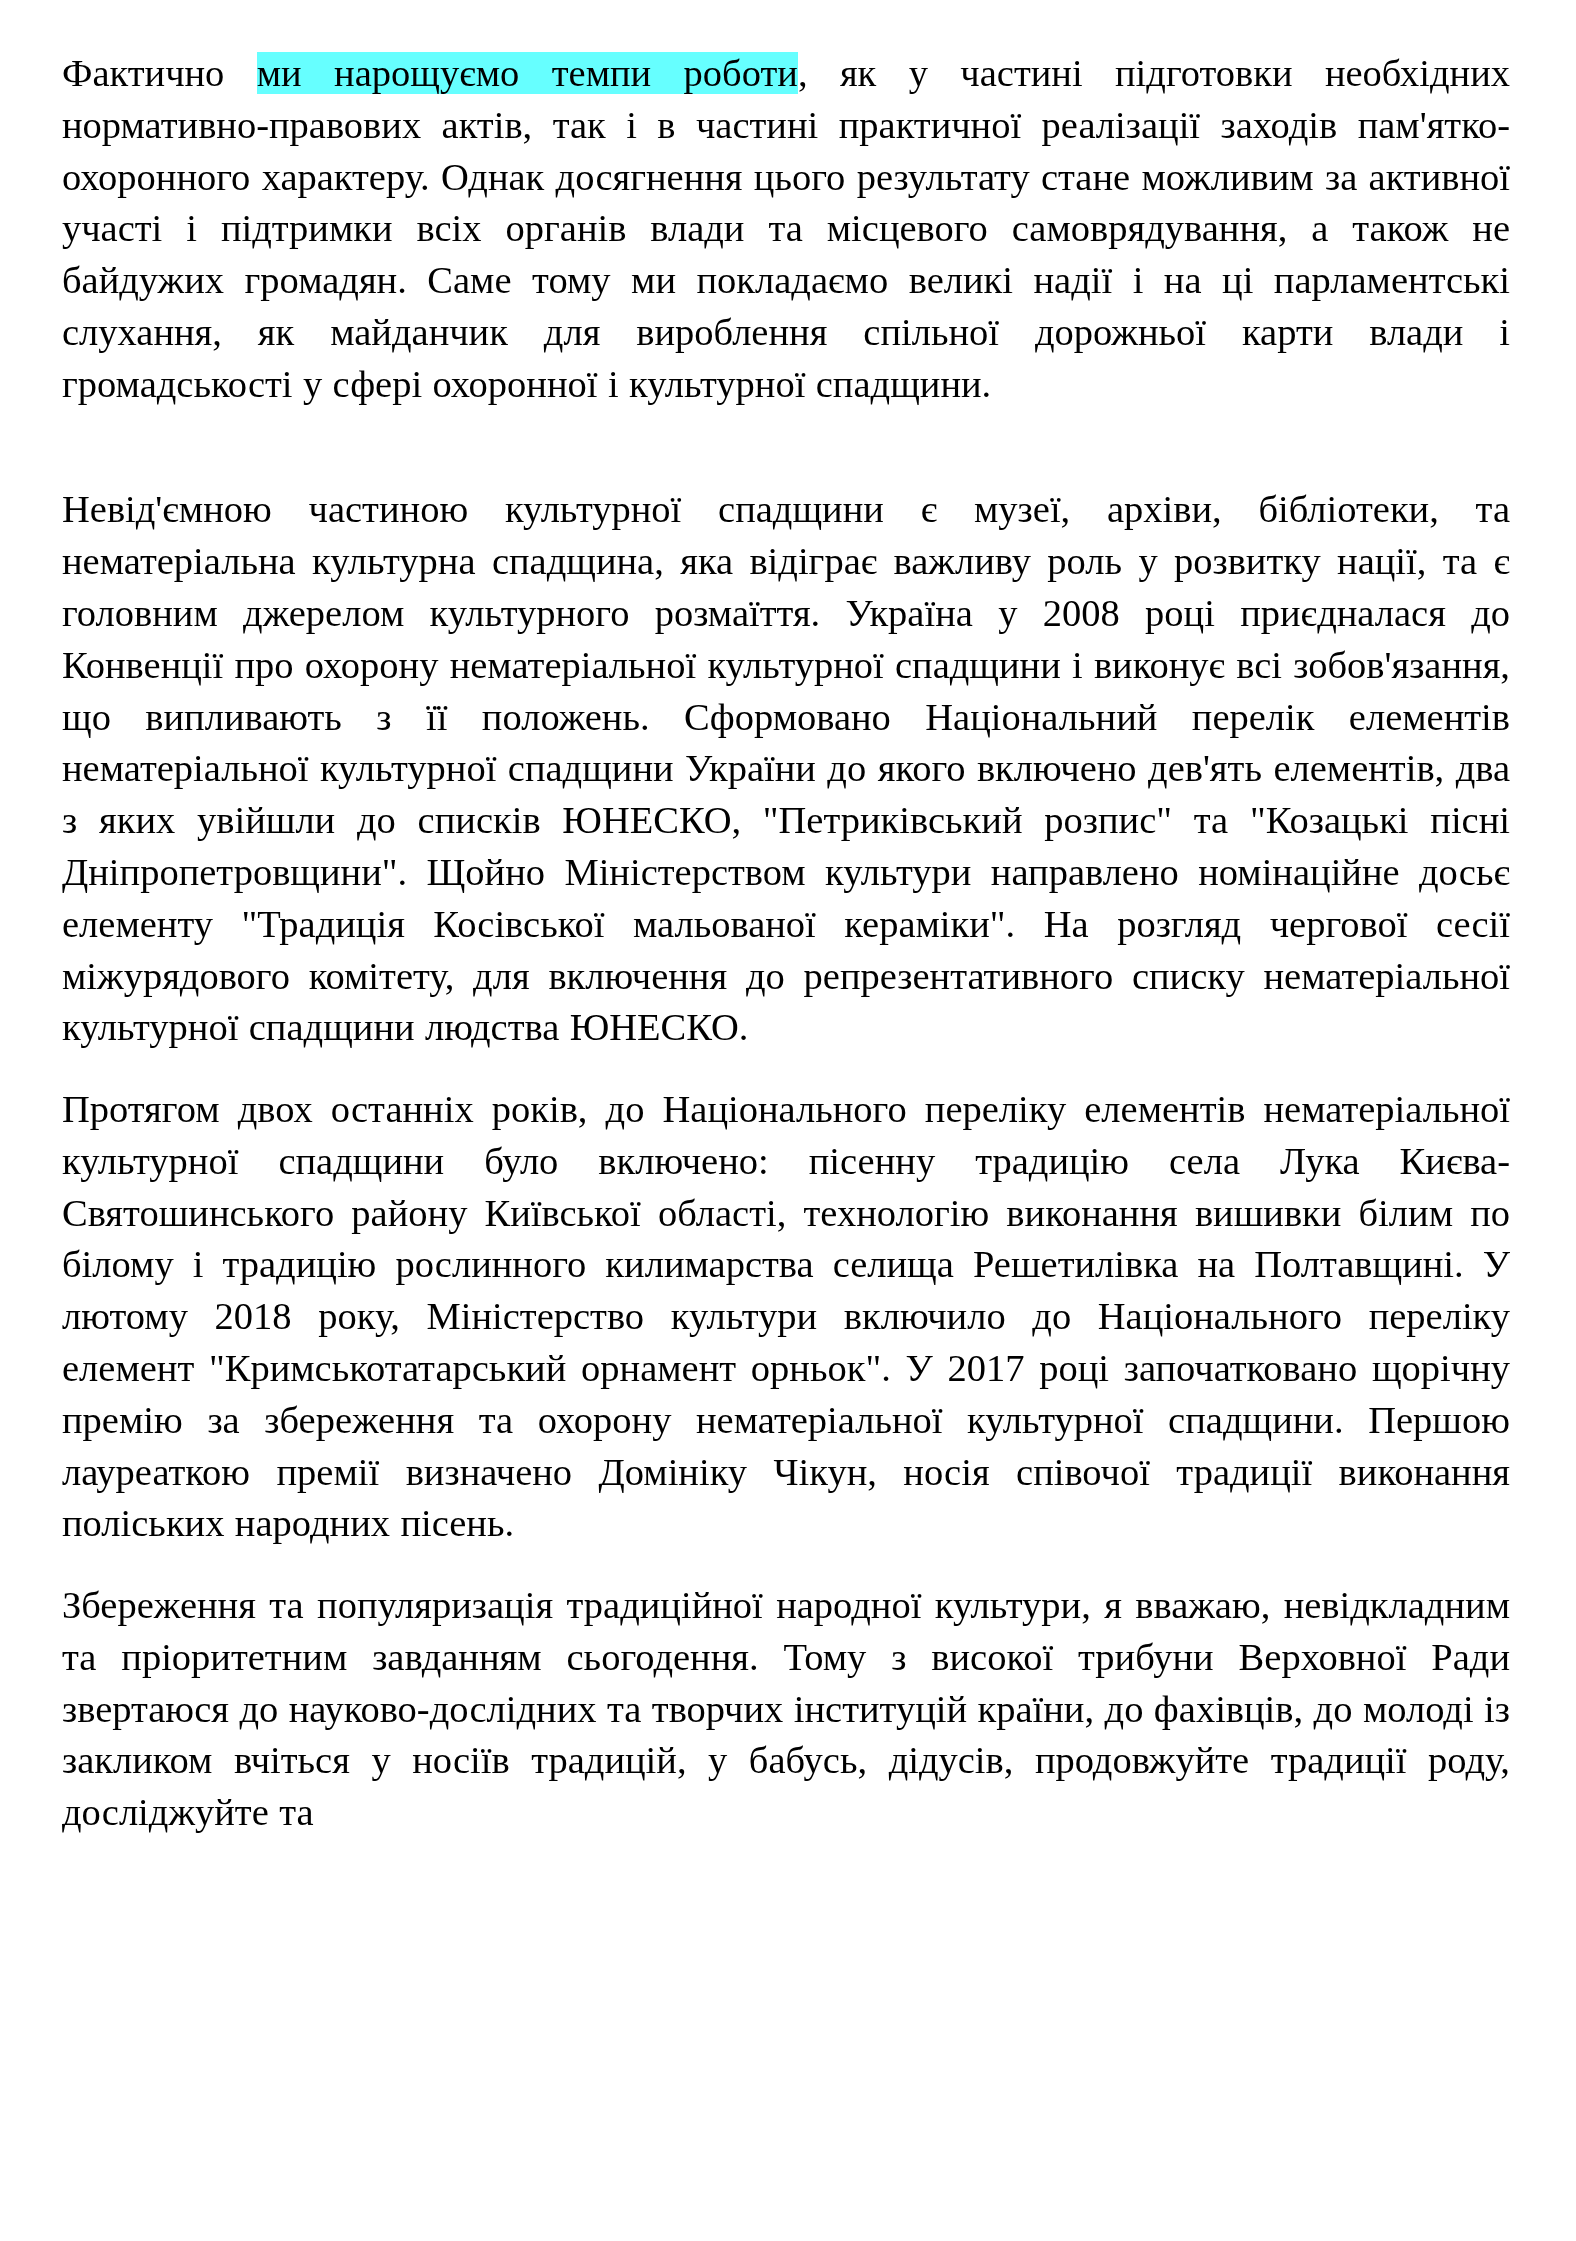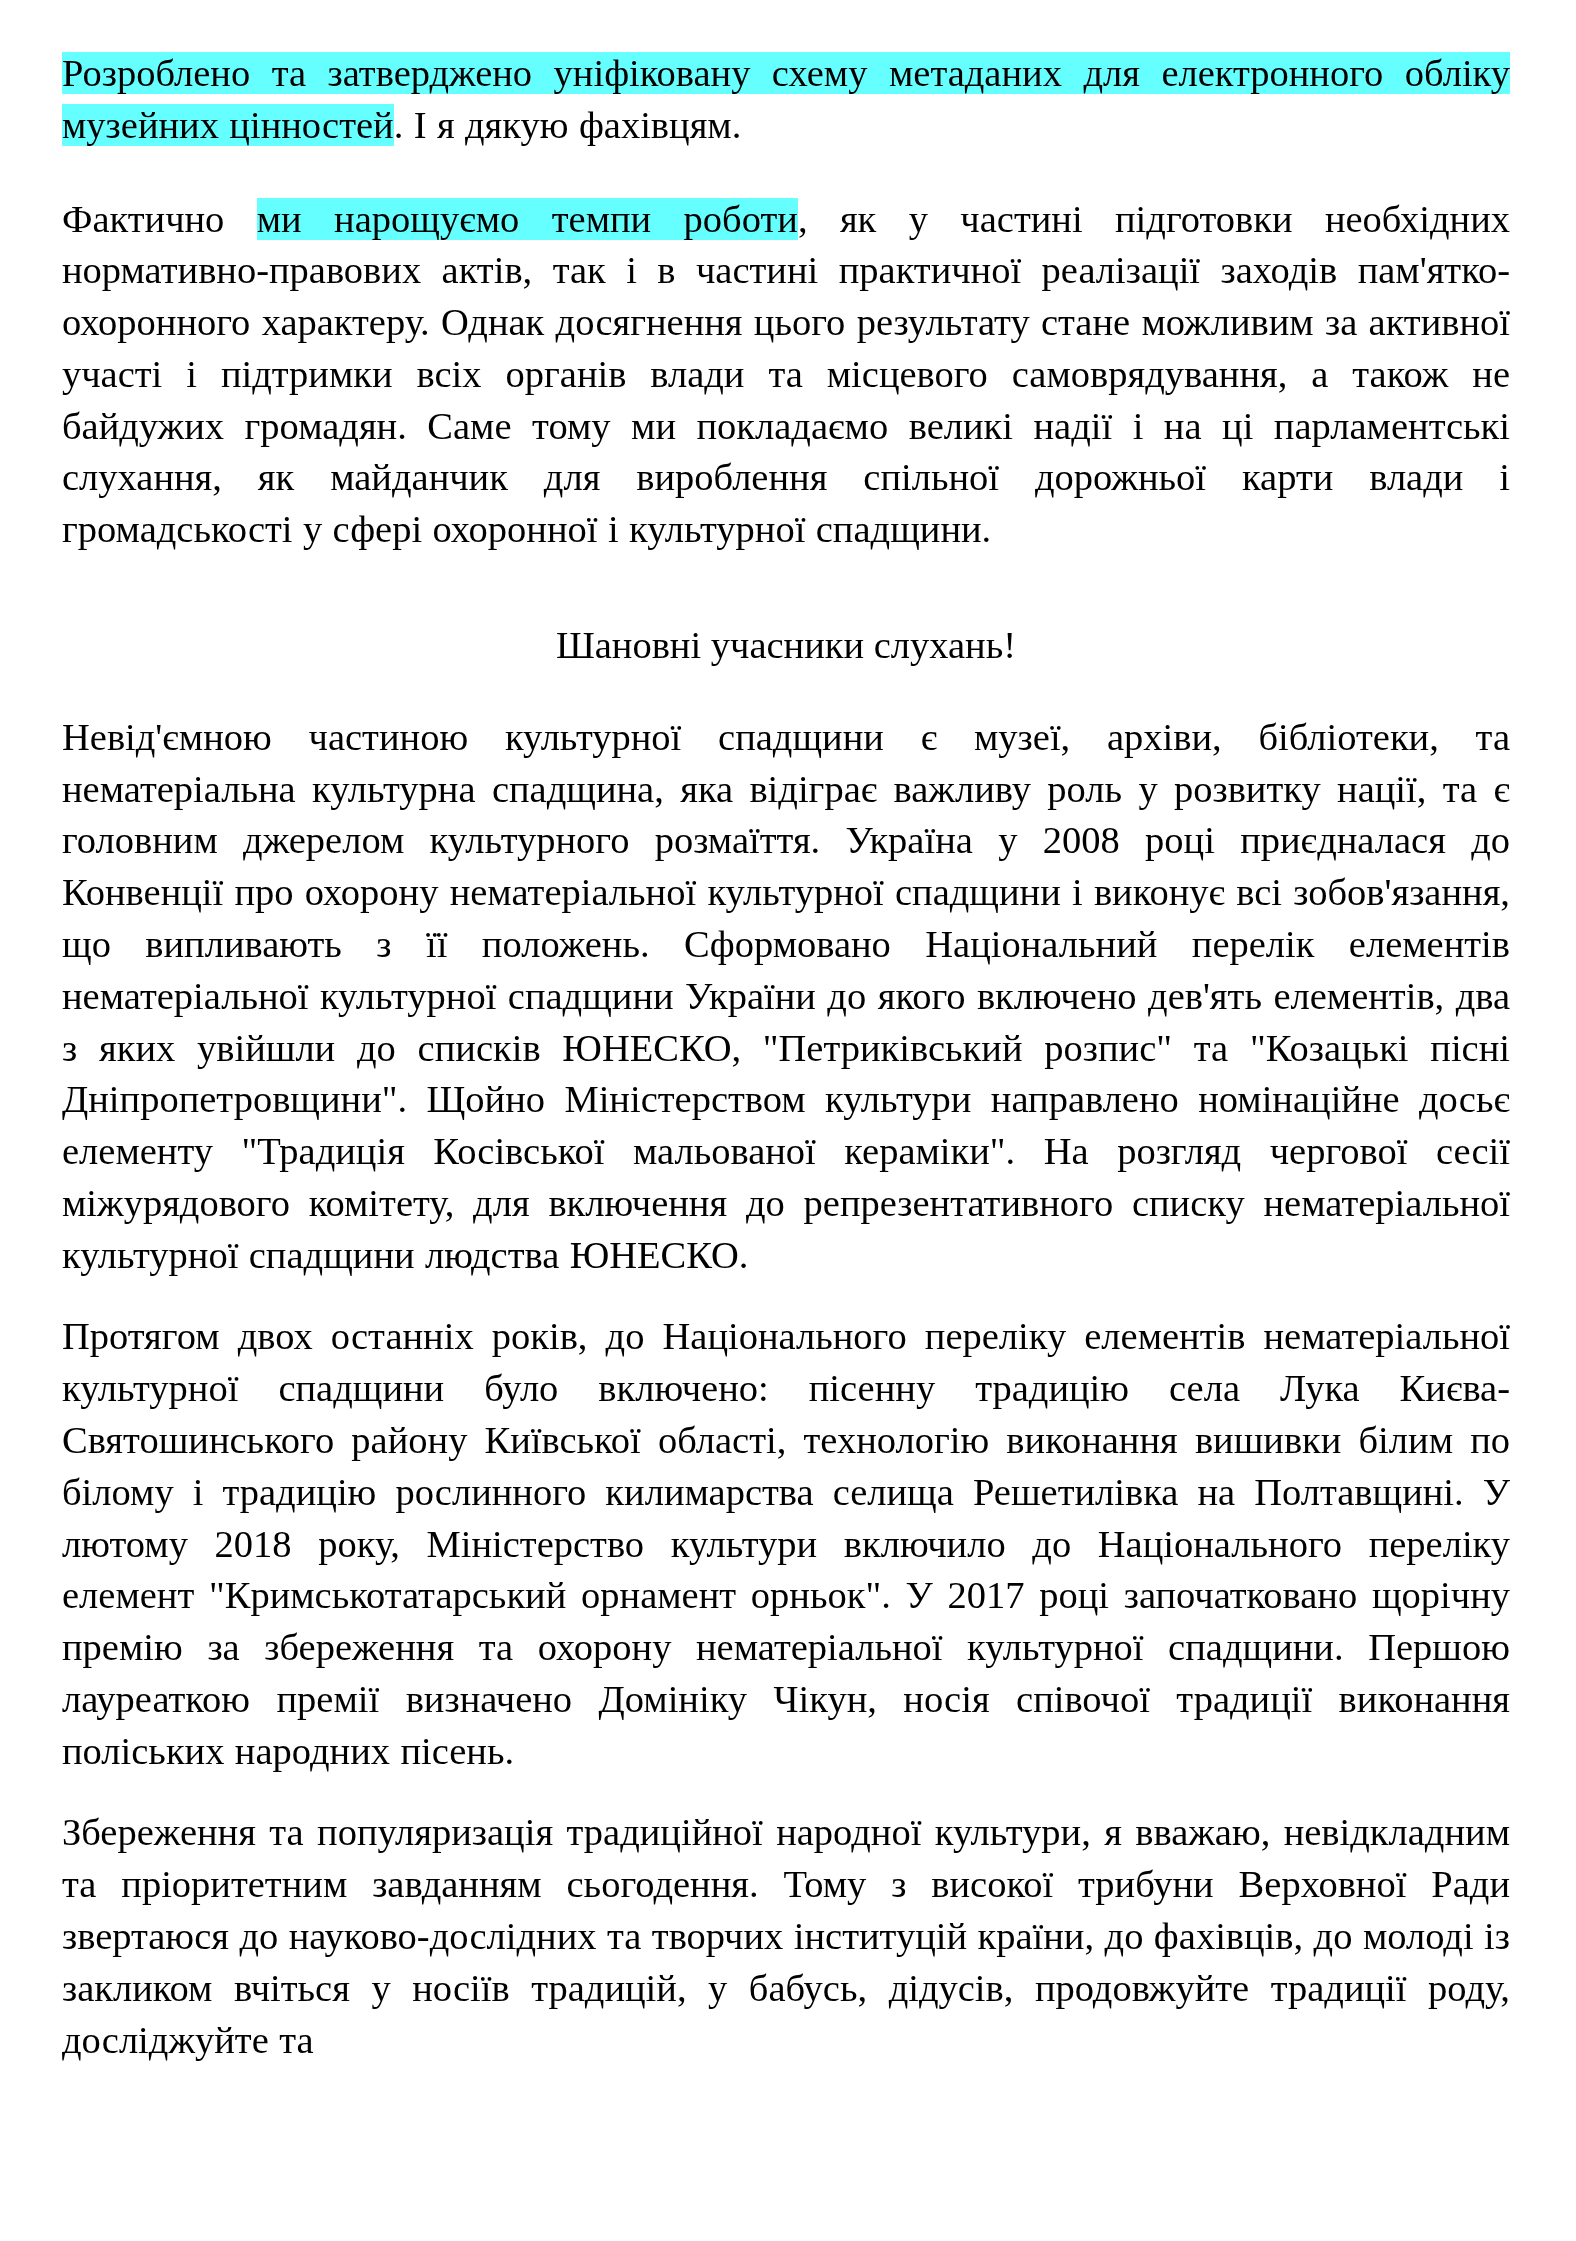--- a/index.html
+++ b/index.html
@@ -53,27 +53,25 @@
   }
   .spacer-lg { height: 34px; }
   .spacer-sm { height: 10px; }
 </style>
 </head>
 <body>
 
 <div class="page">
   <div class="doc-body">
 
-    <p class="para first"><span class="hl">Розроблено та затверджено уніфіковану схему метаданих для електронного обліку музейних цінностей</span><span>. І я дякую фахівцям.</span></p>
 
     <p class="para"><span>Фактично </span><span class="hl">ми нарощуємо темпи роботи</span><span>, як у частині підготовки необхідних нормативно-правових актів, так і в частині практичної реалізації заходів пам'ятко-охоронного характеру. Однак досягнення цього результату стане можливим за активної участі і підтримки всіх органів влади та місцевого самоврядування, а також не байдужих громадян. Саме тому ми покладаємо великі надії і на ці парламентські слухання, як майданчик для вироблення спільної дорожньої карти влади і громадськості у сфері охоронної і культурної спадщини.</span></p>
 
     <div class="spacer-lg"></div>
 
-    <p class="heading-center">Шановні учасники слухань!</p>
 
     <div class="spacer-sm"></div>
 
     <p class="para">Невід'ємною частиною культурної спадщини є музеї, архіви, бібліотеки, та нематеріальна культурна спадщина, яка відіграє важливу роль у розвитку нації, та є головним джерелом культурного розмаїття. Україна у 2008 році приєдналася до Конвенції про охорону нематеріальної культурної спадщини і виконує всі зобов'язання, що випливають з її положень. Сформовано Національний перелік елементів нематеріальної культурної спадщини України до якого включено дев'ять елементів, два з яких увійшли до списків ЮНЕСКО, "Петриківський розпис" та "Козацькі пісні Дніпропетровщини". Щойно Міністерством культури направлено номінаційне досьє елементу "Традиція Косівської мальованої кераміки".  На розгляд чергової сесії міжурядового комітету, для включення до репрезентативного списку  нематеріальної культурної спадщини людства ЮНЕСКО.</p>
 
     <p class="para">Протягом двох останніх років, до Національного переліку  елементів нематеріальної культурної спадщини було включено: пісенну традицію села Лука Києва-Святошинського району Київської області, технологію виконання вишивки білим по білому і традицію рослинного килимарства селища Решетилівка на Полтавщині. У лютому 2018 року, Міністерство культури включило до Національного переліку елемент "Кримськотатарський орнамент орньок". У 2017 році започатковано щорічну премію за збереження та охорону нематеріальної культурної спадщини. Першою лауреаткою премії визначено Домініку Чікун, носія співочої традиції виконання поліських народних пісень.</p>
 
     <p class="para">Збереження та популяризація традиційної народної культури, я вважаю, невідкладним та пріоритетним завданням сьогодення. Тому з високої трибуни Верховної Ради звертаюся до науково-дослідних та творчих інституцій країни, до фахівців, до молоді із закликом вчіться у носіїв традицій, у бабусь, дідусів, продовжуйте традиції роду, досліджуйте та</p>
 
   </div>

